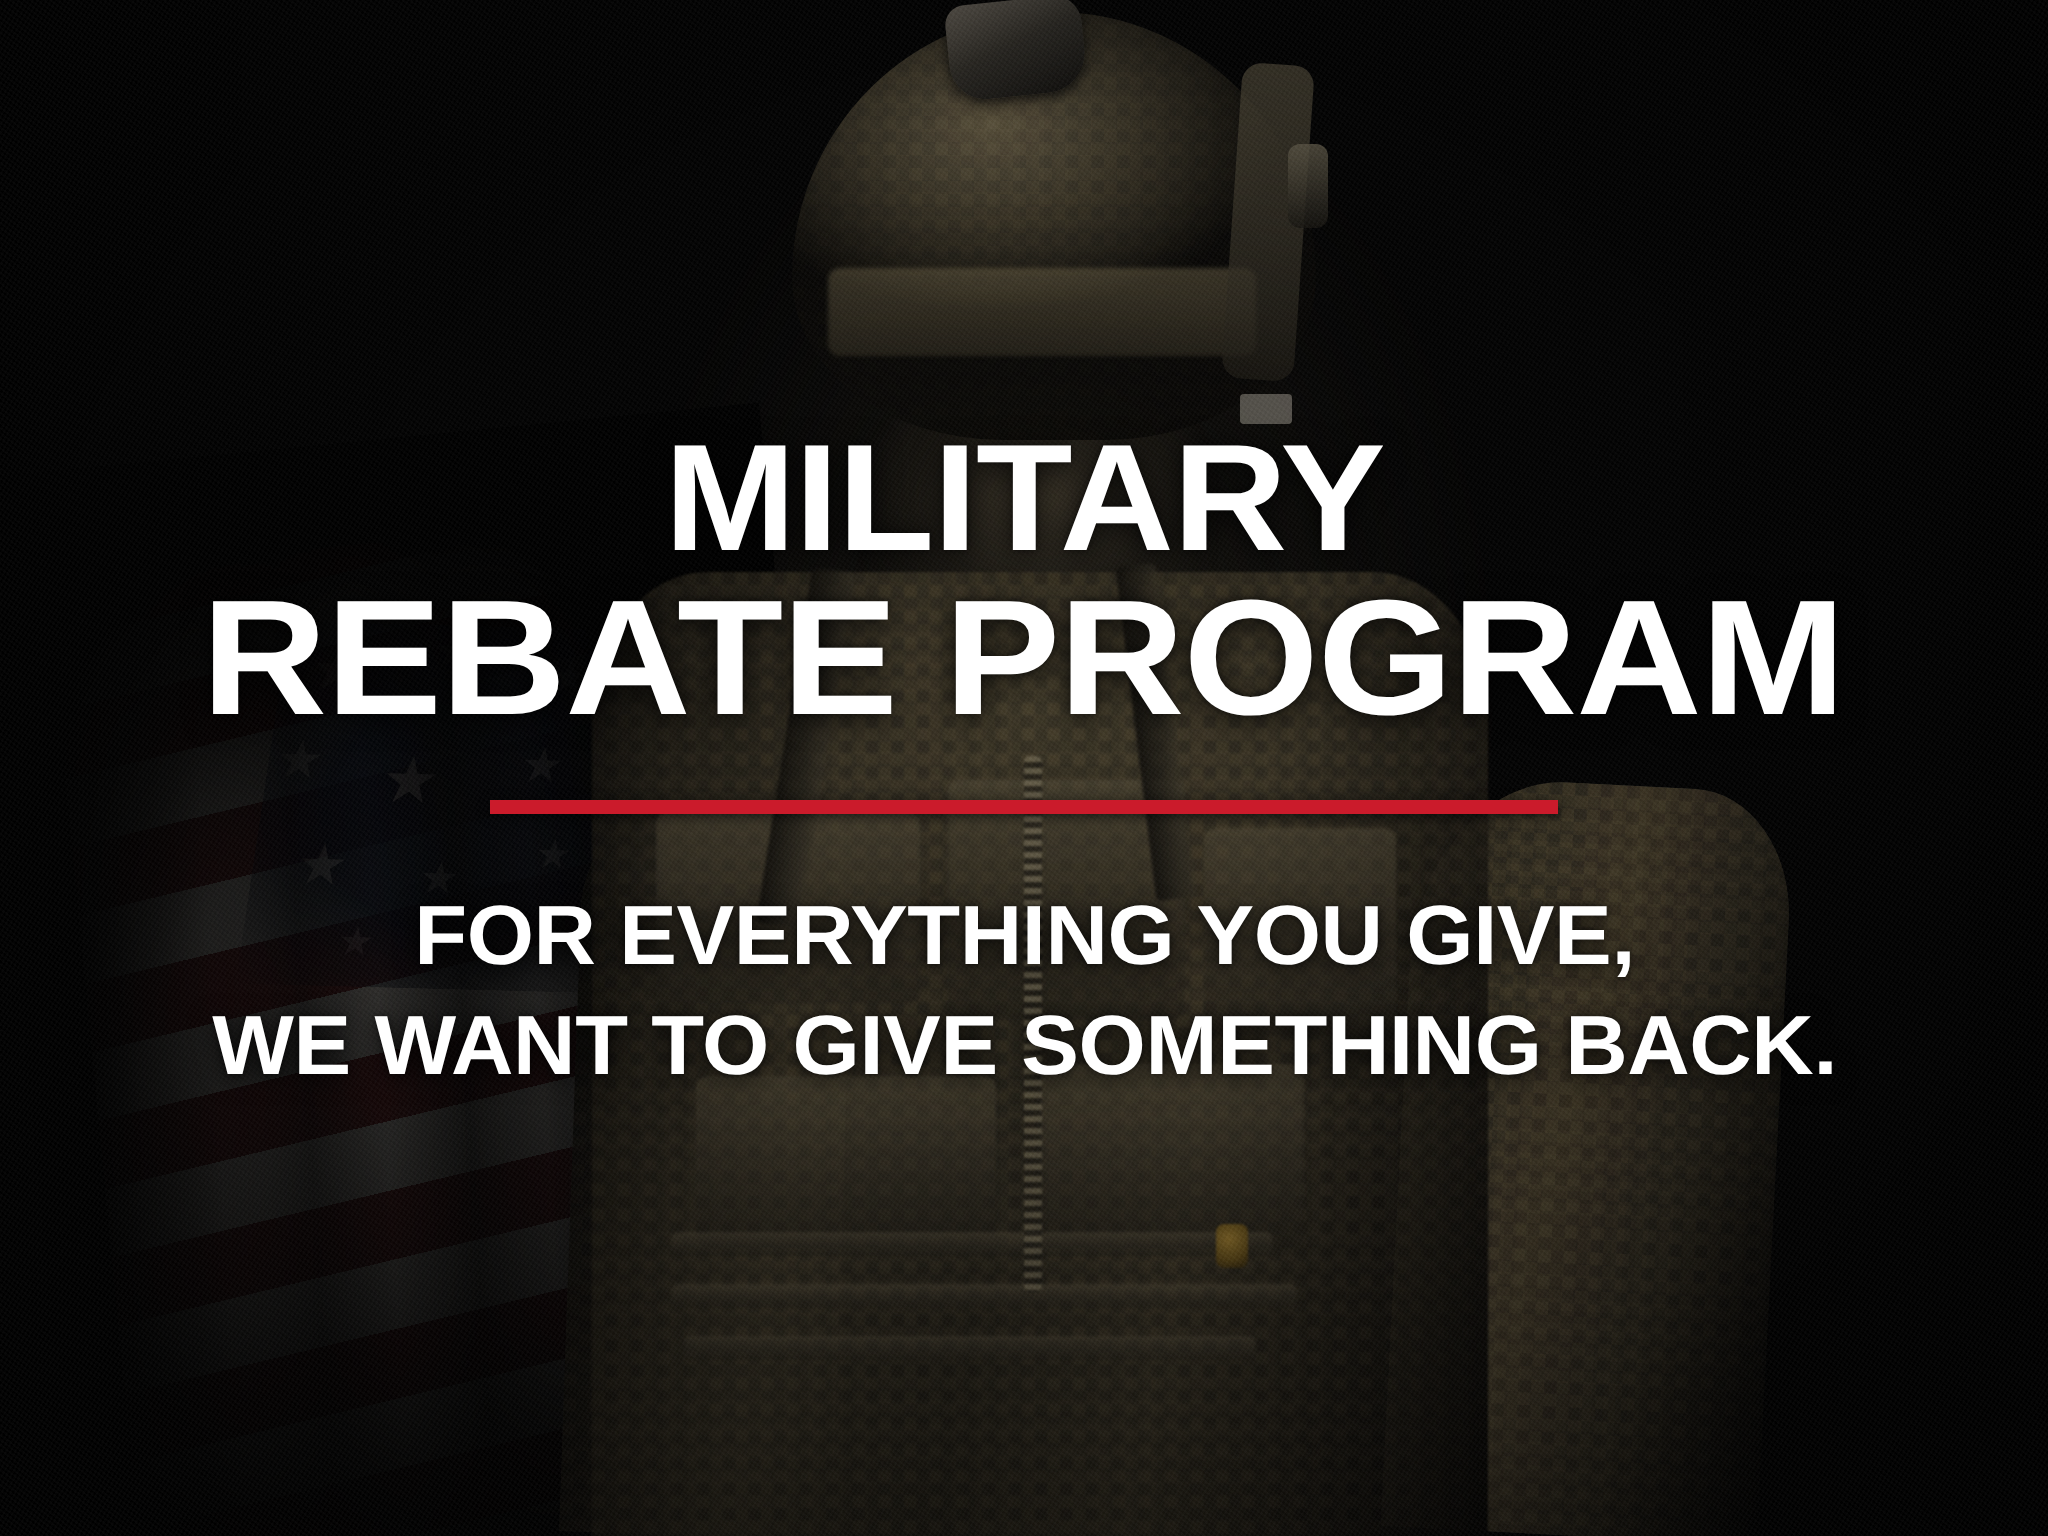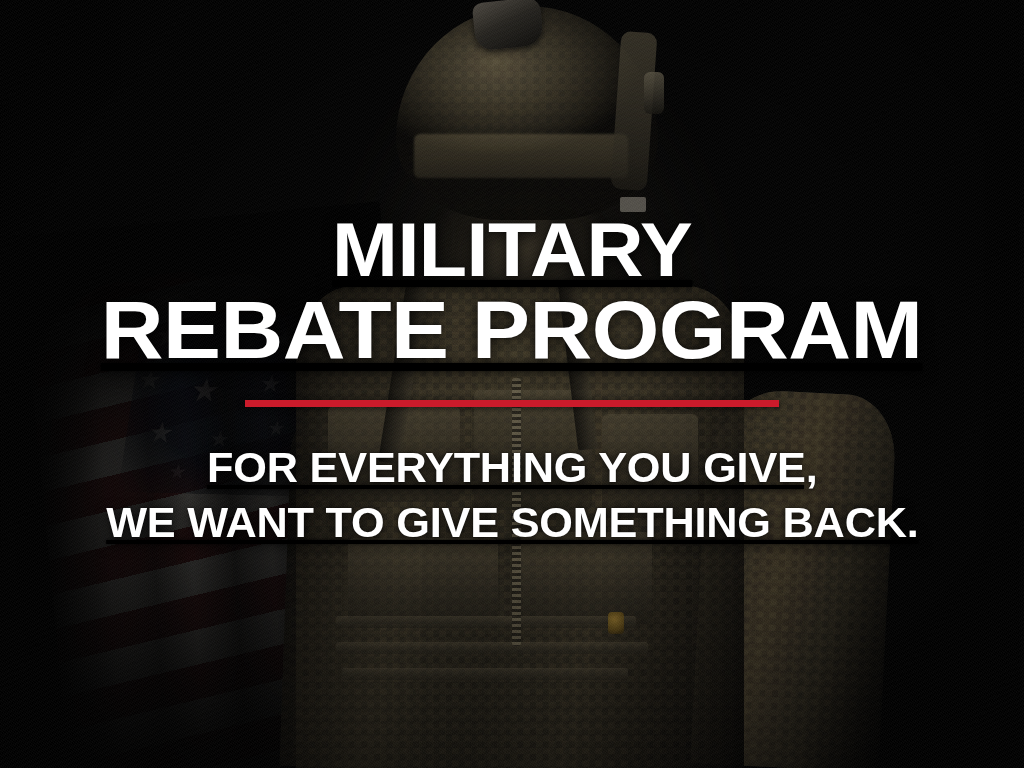--- a/index.html
+++ b/index.html
@@ -322,21 +322,20 @@
 
   
   .overlay {
     position: absolute;
     inset: 0;
     display: flex;
     flex-direction: column;
     align-items: center;
     justify-content: flex-start;
     text-align: center;
-    text-decoration: underline;
   }
   .headline {
     color: #ffffff;
     font-weight: 700;
     text-transform: uppercase;
     letter-spacing: -0.5px;
     line-height: 0.96;
     text-shadow: 0 2px 14px rgba(0,0,0,0.75), 0 0 3px rgba(0,0,0,0.5);
     white-space: nowrap;
   }

